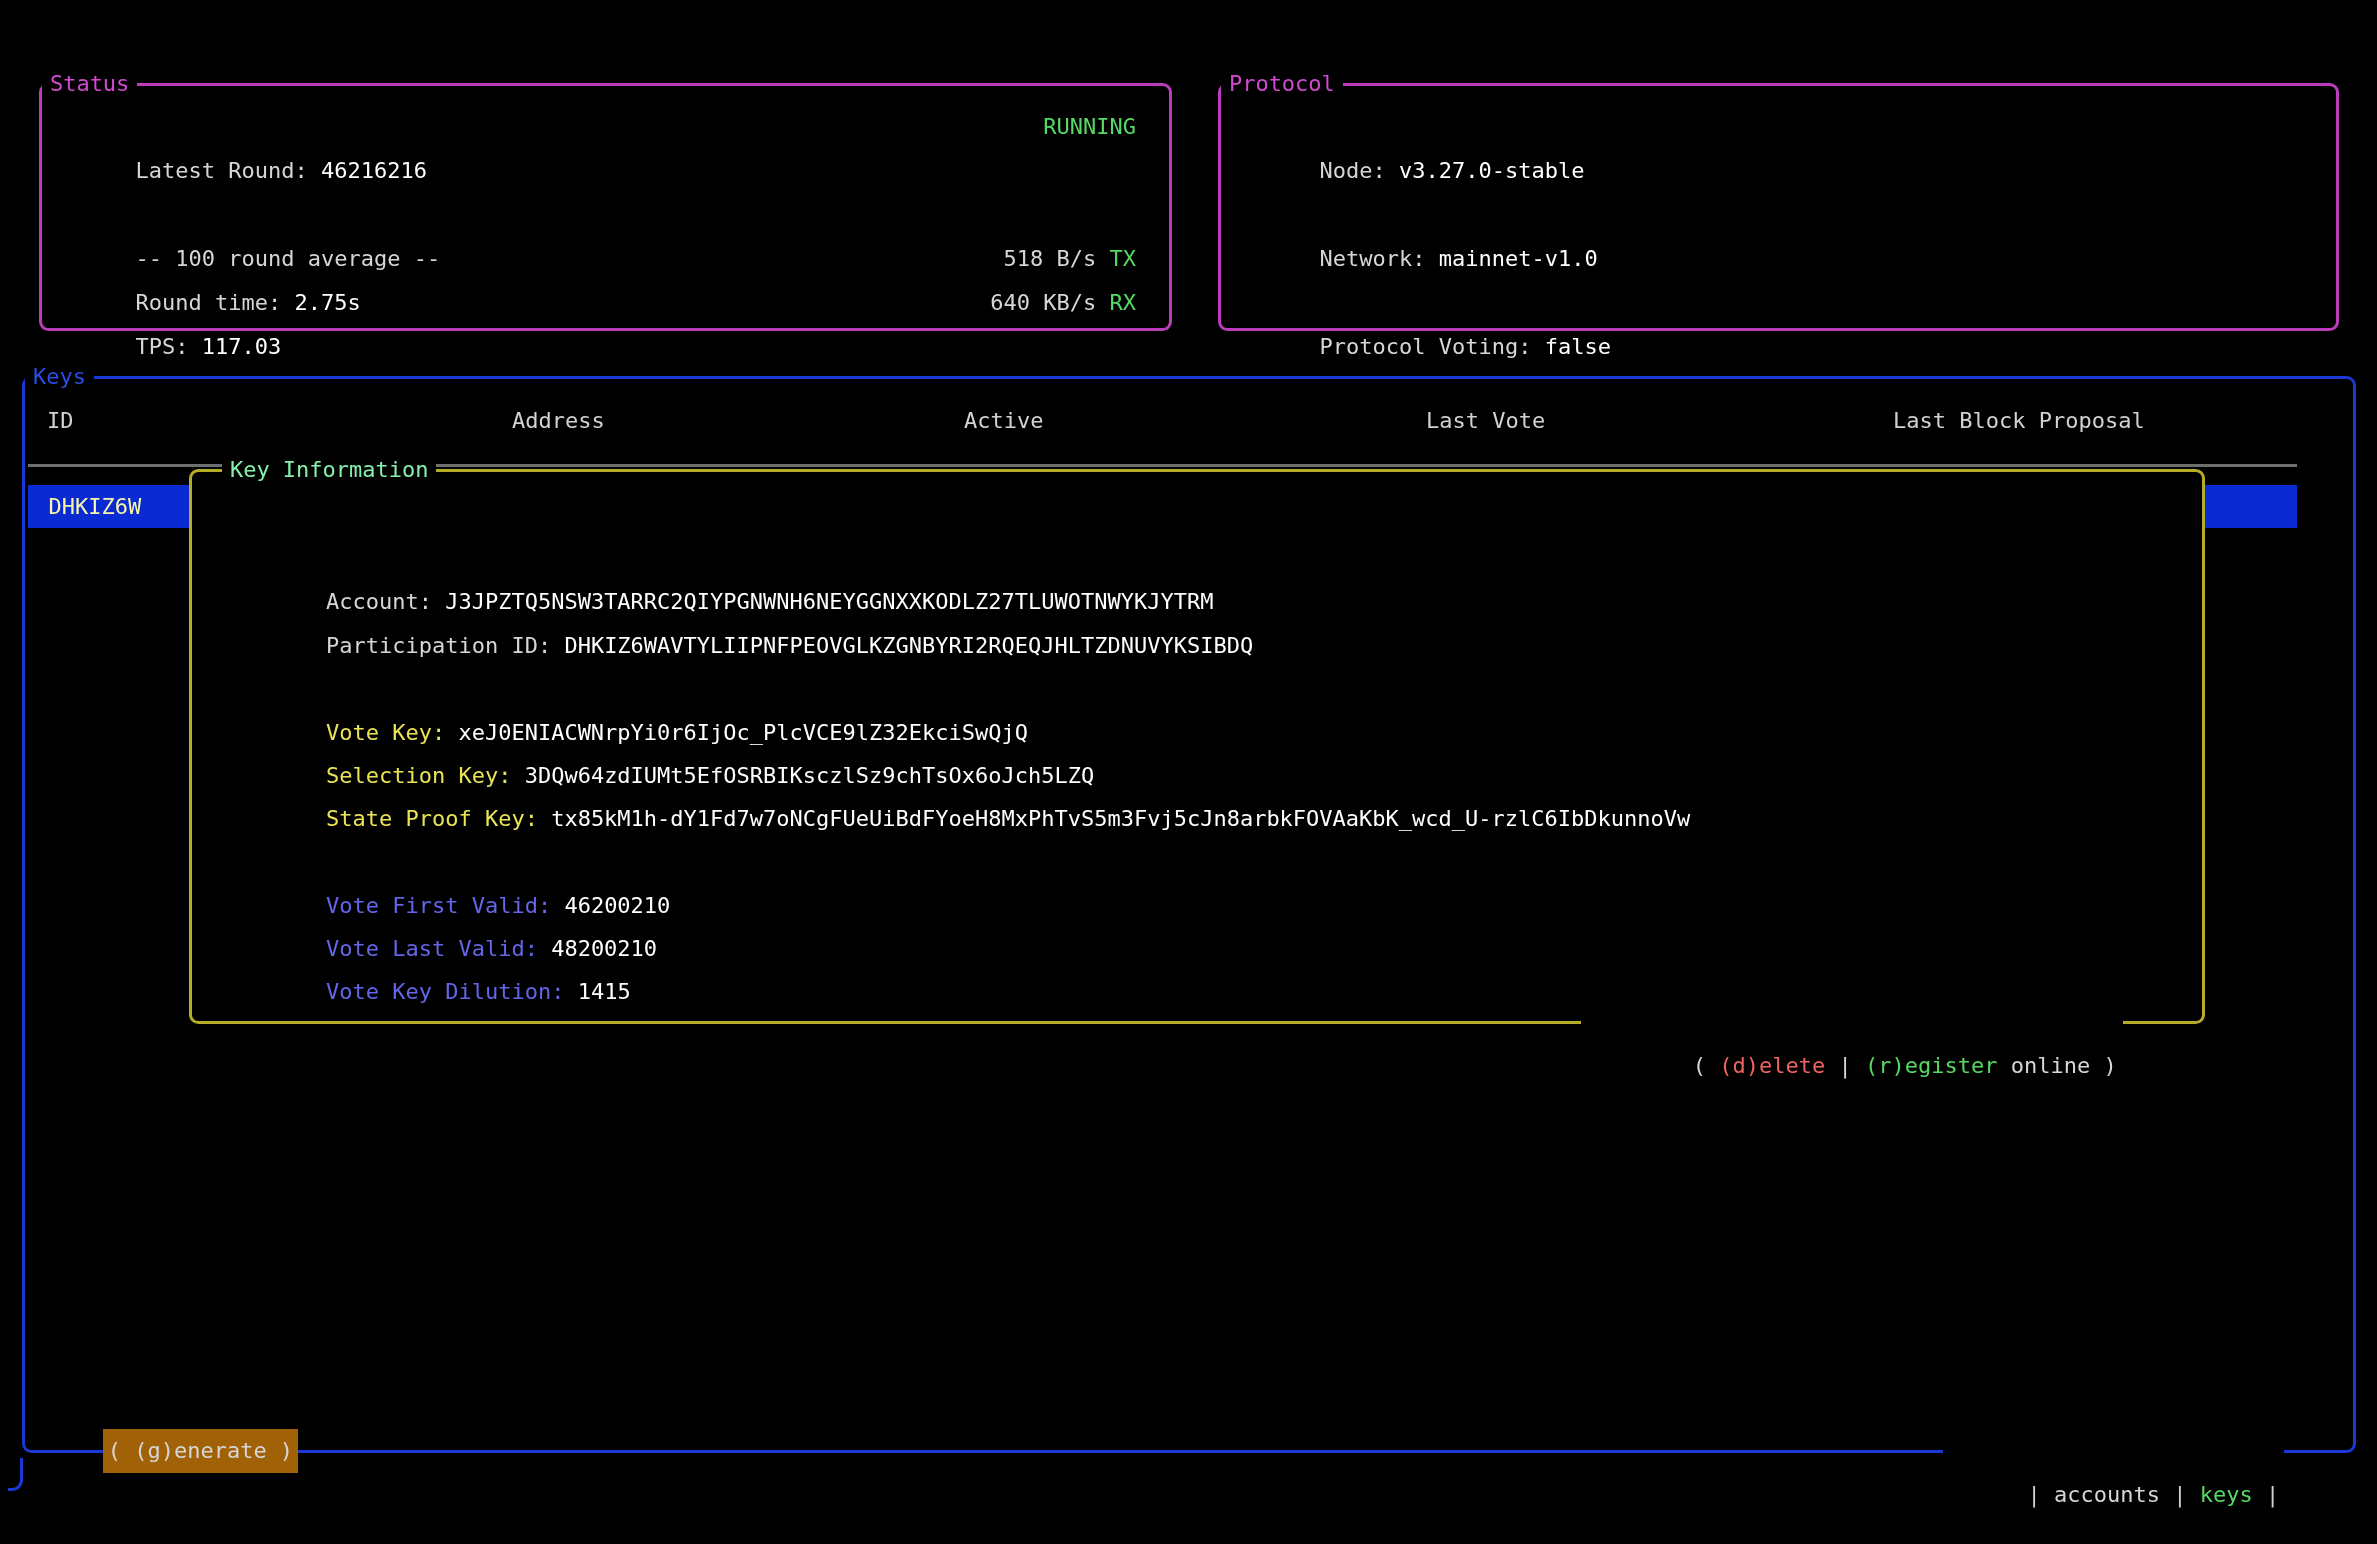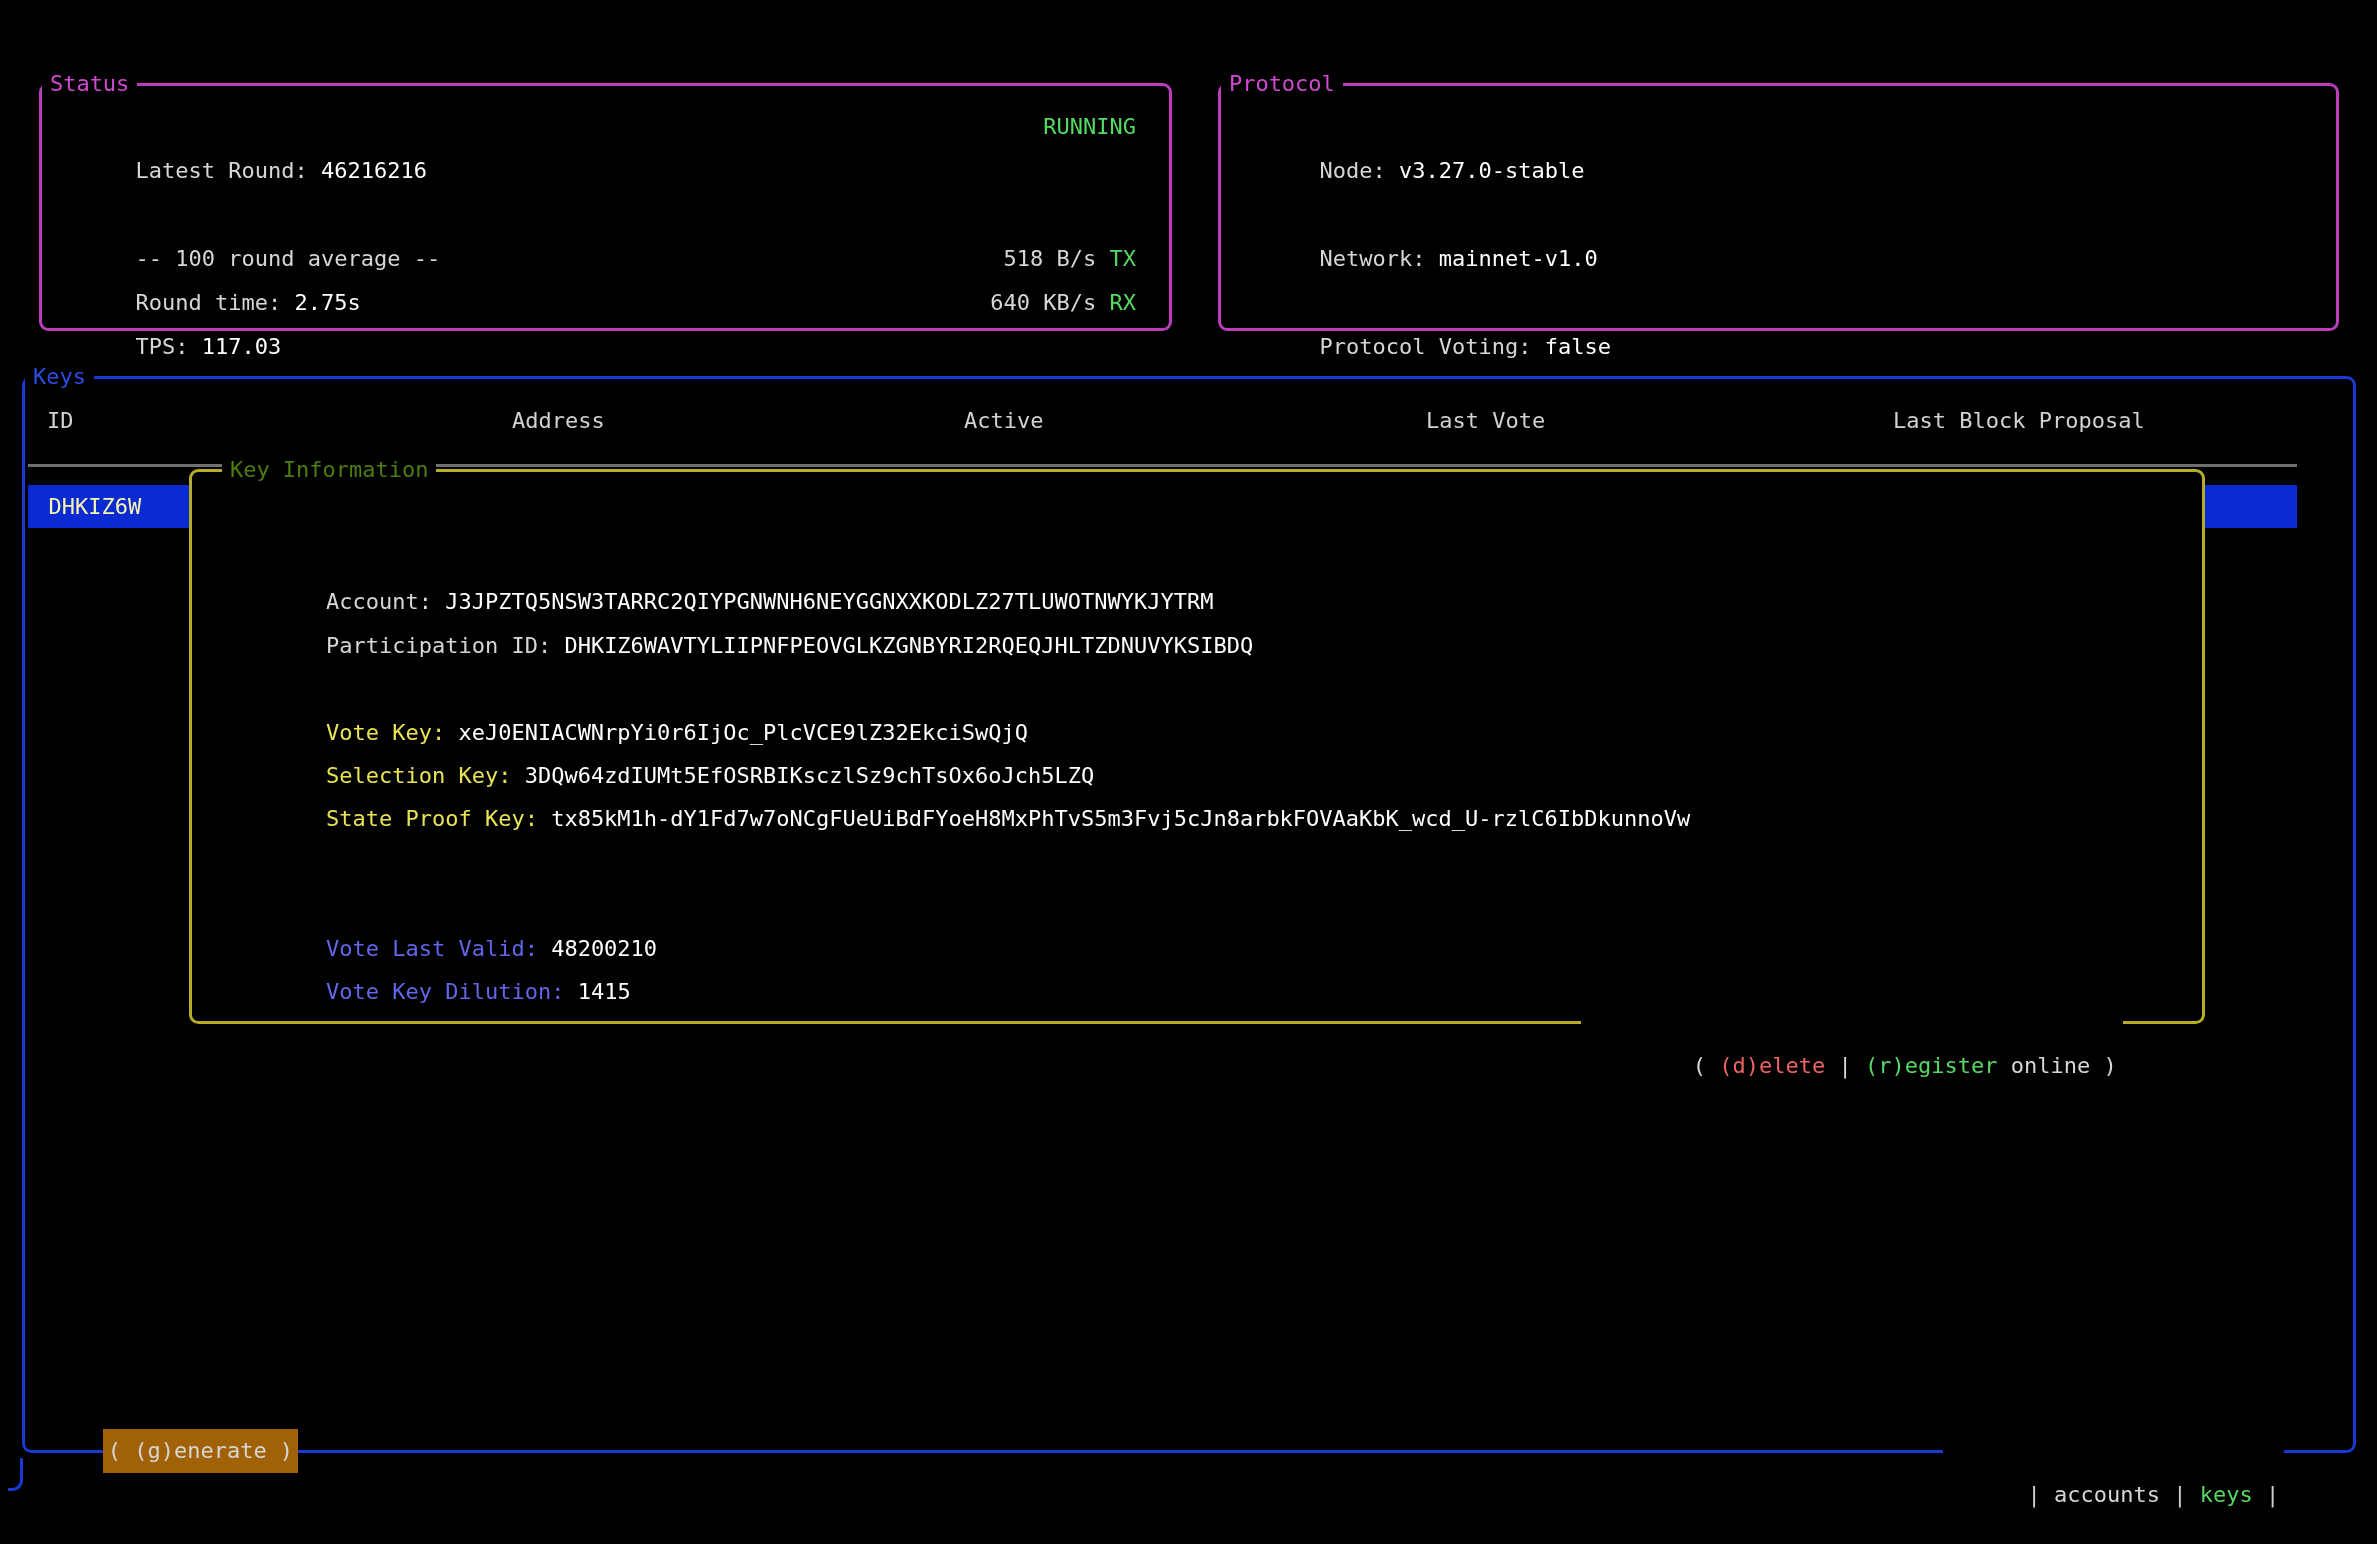--- a/index.html
+++ b/index.html
@@ -12,21 +12,21 @@
   .box{position:absolute;background:#000;border-radius:9.4px;box-sizing:border-box;}
   .b-magenta{border:3.1px solid #bb3dbb;}
   .b-blue{border:3.1px solid #1a38d4;}
   .b-yellow{border:3.1px solid #b5ac28;}
   .box-title{
     position:absolute;top:-23.6px;height:44px;line-height:44px;
     background:#000;padding:0 7.9px;white-space:pre;z-index:3;
   }
   .t-magenta{color:#d24ad2;}
   .t-blue{color:#2b4ce6;}
-  .t-yellow{color:#4d7c0f;}
+  .t-yellow{color:#86efac;}
   .line{position:absolute;left:14px;right:33px;height:44px;white-space:pre;}
   .line .right{position:absolute;right:0;top:0;}
   .c-green{color:#56d964;}
   .c-red{color:#ef6363;}
   .c-ylabel{color:#eae455;}
   .c-ilabel{color:#6366e8;}
   .c-white{color:#d6d6d6;}
   .c-bright{color:#ffffff;}
   .c-paleyellow{color:#f7f5ae;}
   
@@ -120,20 +120,23 @@
       <div class="kline" style="top:195px">
         <span class="c-ylabel">Vote Key: </span><span class="c-bright">xeJ0ENIACWNrpYi0r6IjOc_PlcVCE9lZ32EkciSwQjQ</span>
       </div>
       <div class="kline" style="top:238px">
         <span class="c-ylabel">Selection Key: </span><span class="c-bright">3DQw64zdIUMt5EfOSRBIKsczlSz9chTsOx6oJch5LZQ</span>
       </div>
       <div class="kline" style="top:281px">
         <span class="c-ylabel">State Proof Key: </span><span class="c-bright">tx85kM1h-dY1Fd7w7oNCgFUeUiBdFYoeH8MxPhTvS5m3Fvj5cJn8arbkFOVAaKbK_wcd_U-rzlC6IbDkunnoVw</span>
       </div>
 
+      <div class="kline" style="top:368px">
+        <span class="c-ilabel">Vote First Valid: </span><span class="c-bright">46200210</span>
+      </div>
       <div class="kline" style="top:411px">
         <span class="c-ilabel">Vote Last Valid: </span><span class="c-bright">48200210</span>
       </div>
       <div class="kline" style="top:454px">
         <span class="c-ilabel">Vote Key Dilution: </span><span class="c-bright">1415</span>
       </div>
 
       <div class="actions">
         <span class="c-white">( </span><span class="c-red">(d)elete</span><span class="c-white"> | </span><span class="c-green">(r)egister</span><span class="c-white"> online</span><span class="c-white"> )</span>
       </div>

